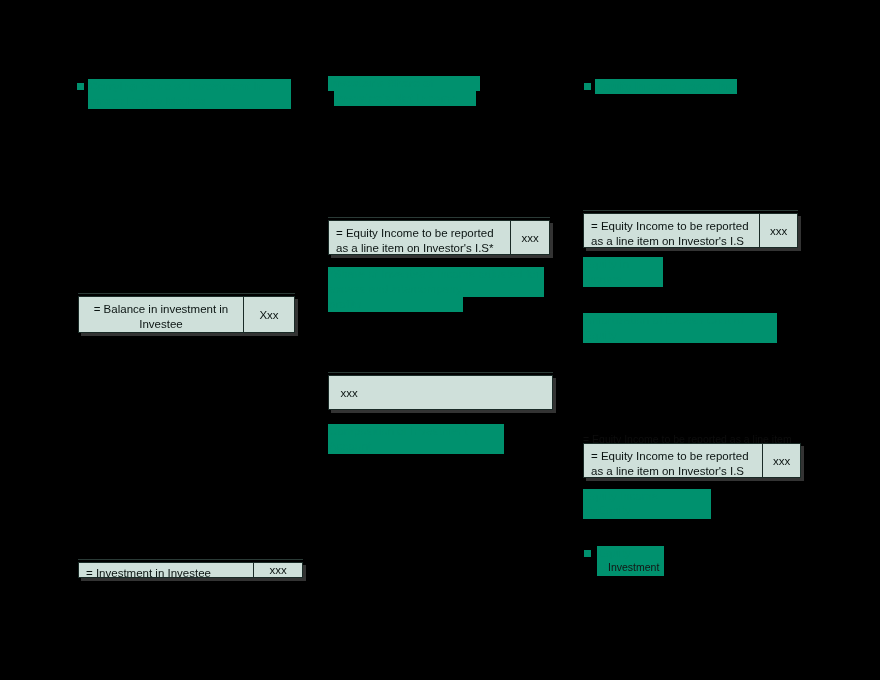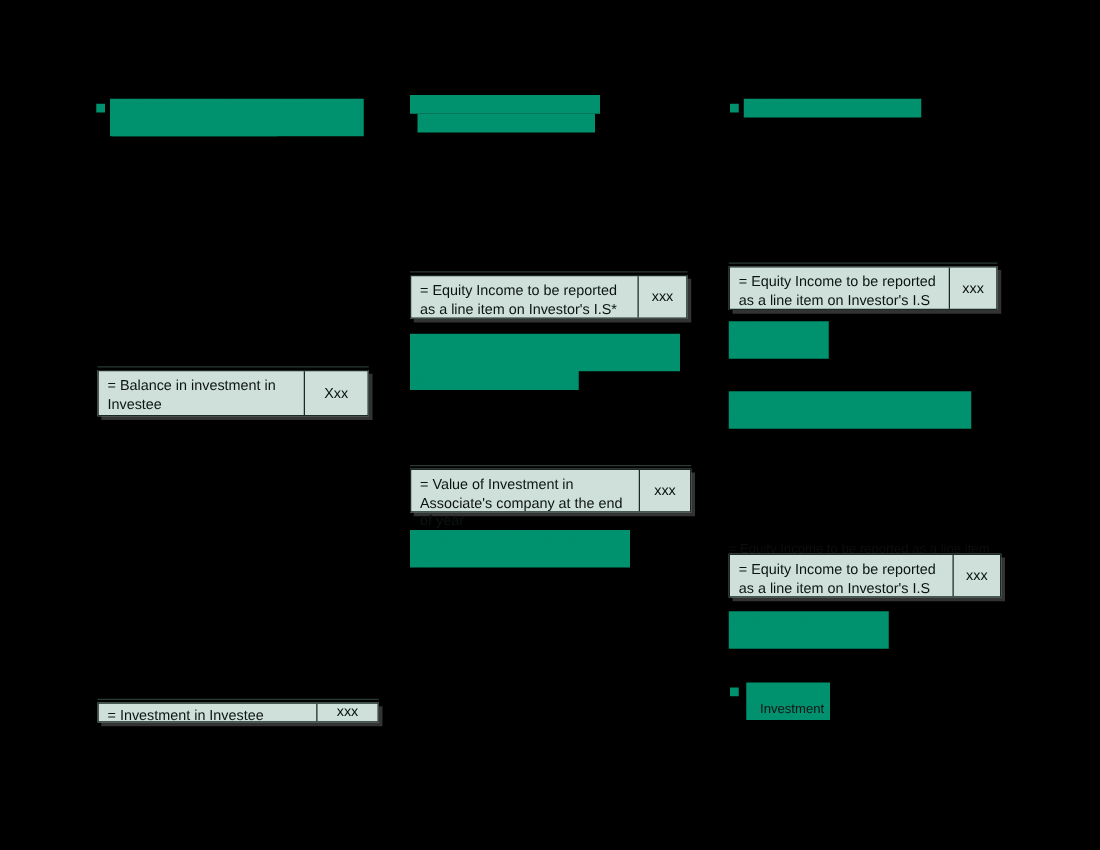--- a/index.html
+++ b/index.html
@@ -114,21 +114,21 @@
   <div class="col col-1">
 
     <span class="bullet" style="left:17px; top:83px;"></span>
 
     <div class="hl" style="left:28px; top:79px; width:203px;">Carrying Value of Investment in Investee</div>
 
     <div class="hl" style="left:30px; top:94px; width:132px;">under Equity Method</div>
 
     <div class="toprule" style="left:18px; top:293px; width:217px;"></div>
 
-    <div class="boxrow" style="left:18px; top:296px; width:217px; height:37px;">
+    <div class="boxrow" style="left:18px; top:296px; width:217px; height:37px;text-align:center;">
       <div class="label">= Balance in investment in Investee</div>
       <div class="value" style="width:50px;">Xxx</div>
     </div>
 
     <div class="toprule" style="left:18px; top:559px; width:225px;"></div>
 
     <div class="boxrow" style="left:18px; top:562px; width:225px; height:16px;">
       <div class="label" style="padding-top:3px; padding-bottom:3px;">= Investment in Investee</div>
       <div class="value" style="width:48px;">xxx</div>
     </div>
@@ -147,21 +147,20 @@
       <div class="value" style="width:38px;">xxx</div>
     </div>
 
     <div class="hl thin" style="left:8px; top:267px; width:216px;">*Share of Investee's Income adjusted for amortization of</div>
 
     <div class="hl thin" style="left:8px; top:282px; width:135px;">excess and intercompany profits</div>
 
     <div class="toprule" style="left:8px; top:372px; width:225px;"></div>
 
     <div class="boxrow" style="left:8px; top:375px; width:225px; height:35px;">
-      <div class="label">= Value of Investment in Associate's company at the end of year</div>
       <div class="value" style="width:40px;">xxx</div>
     </div>
 
     <div class="hl thin" style="left:8px; top:424px; width:176px;">Composition of Investment Account</div>
   </div>
 
   <div class="col col-3">
 
     <span class="bullet" style="left:9px; top:83px;"></span>
 

